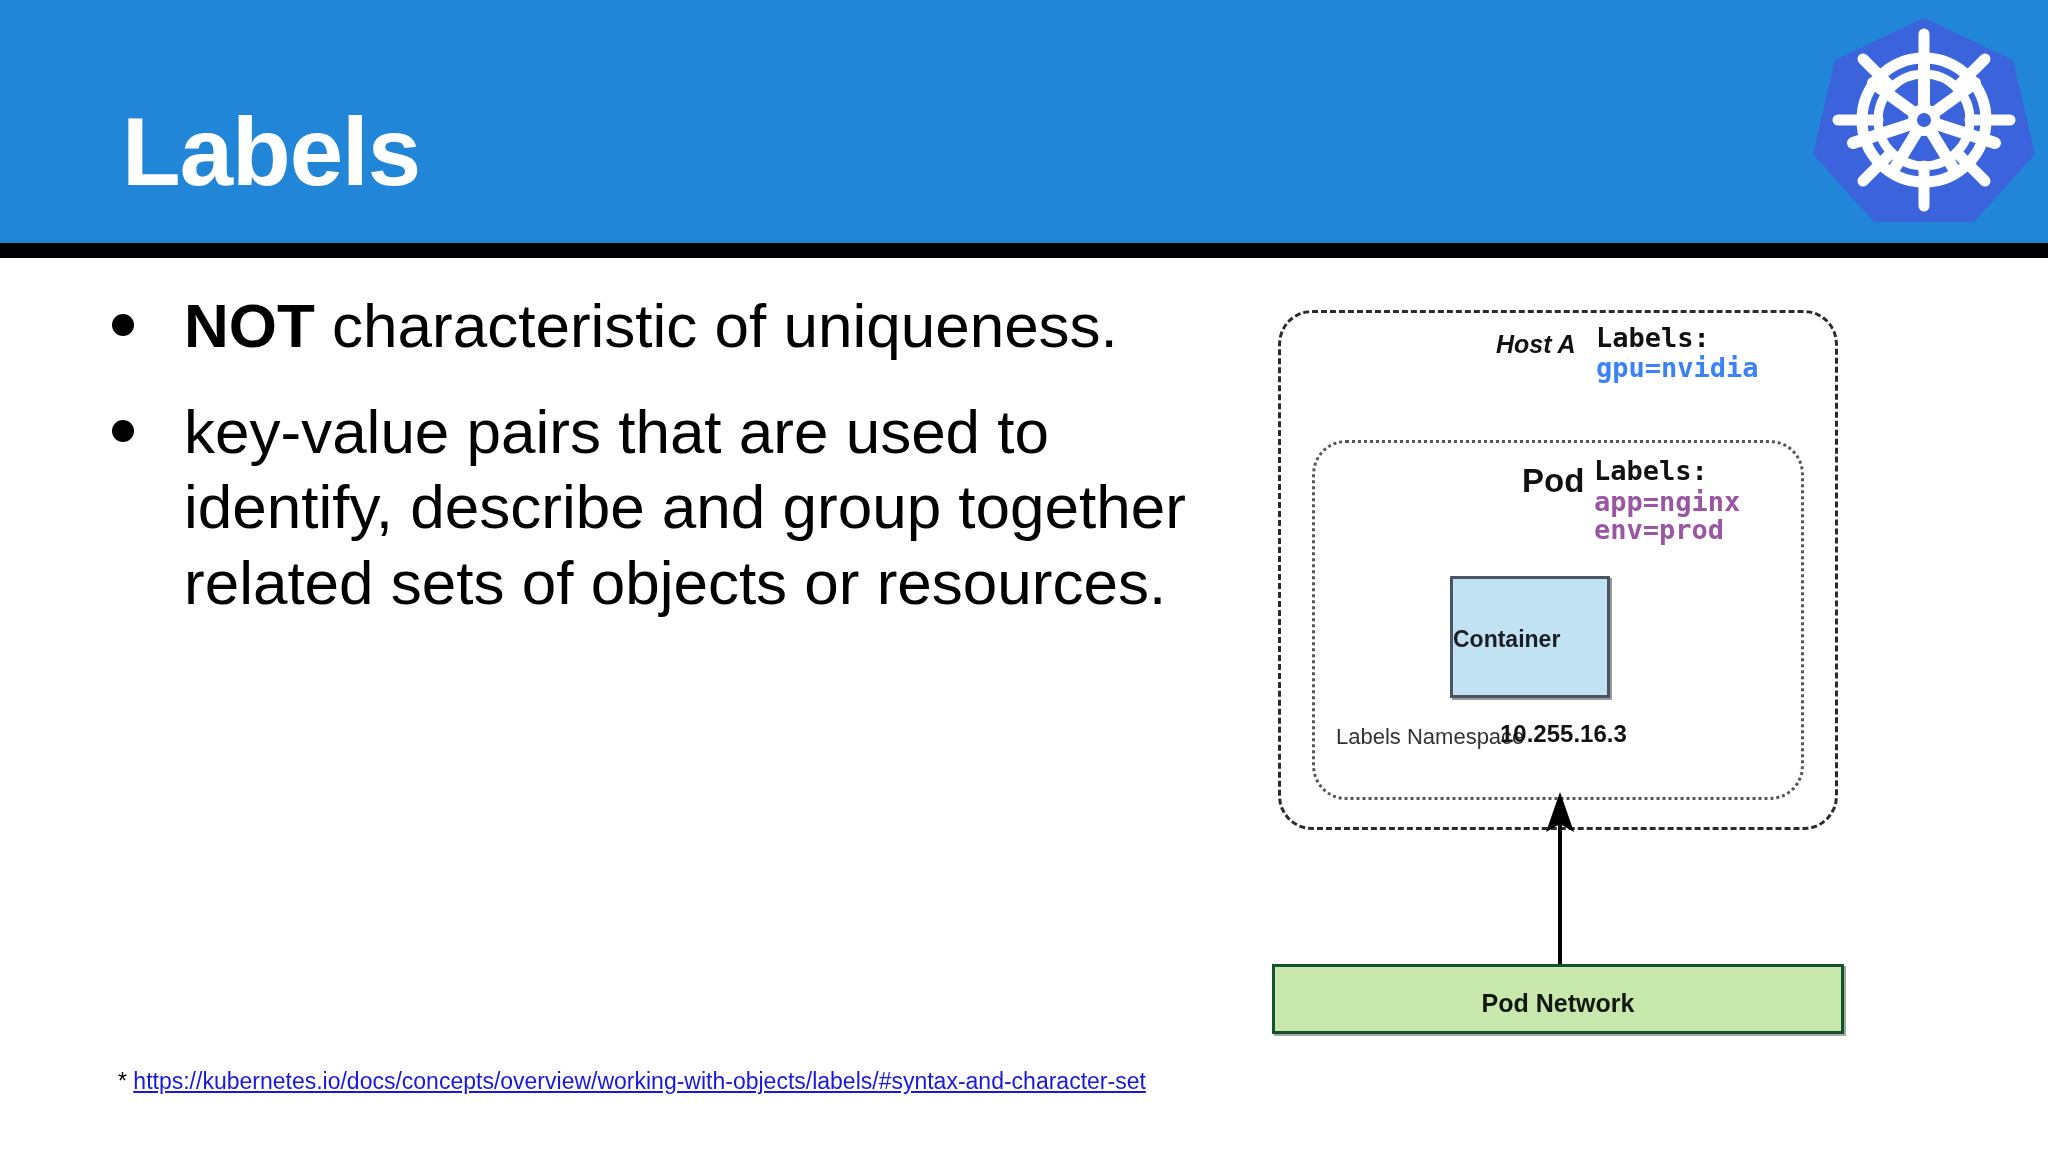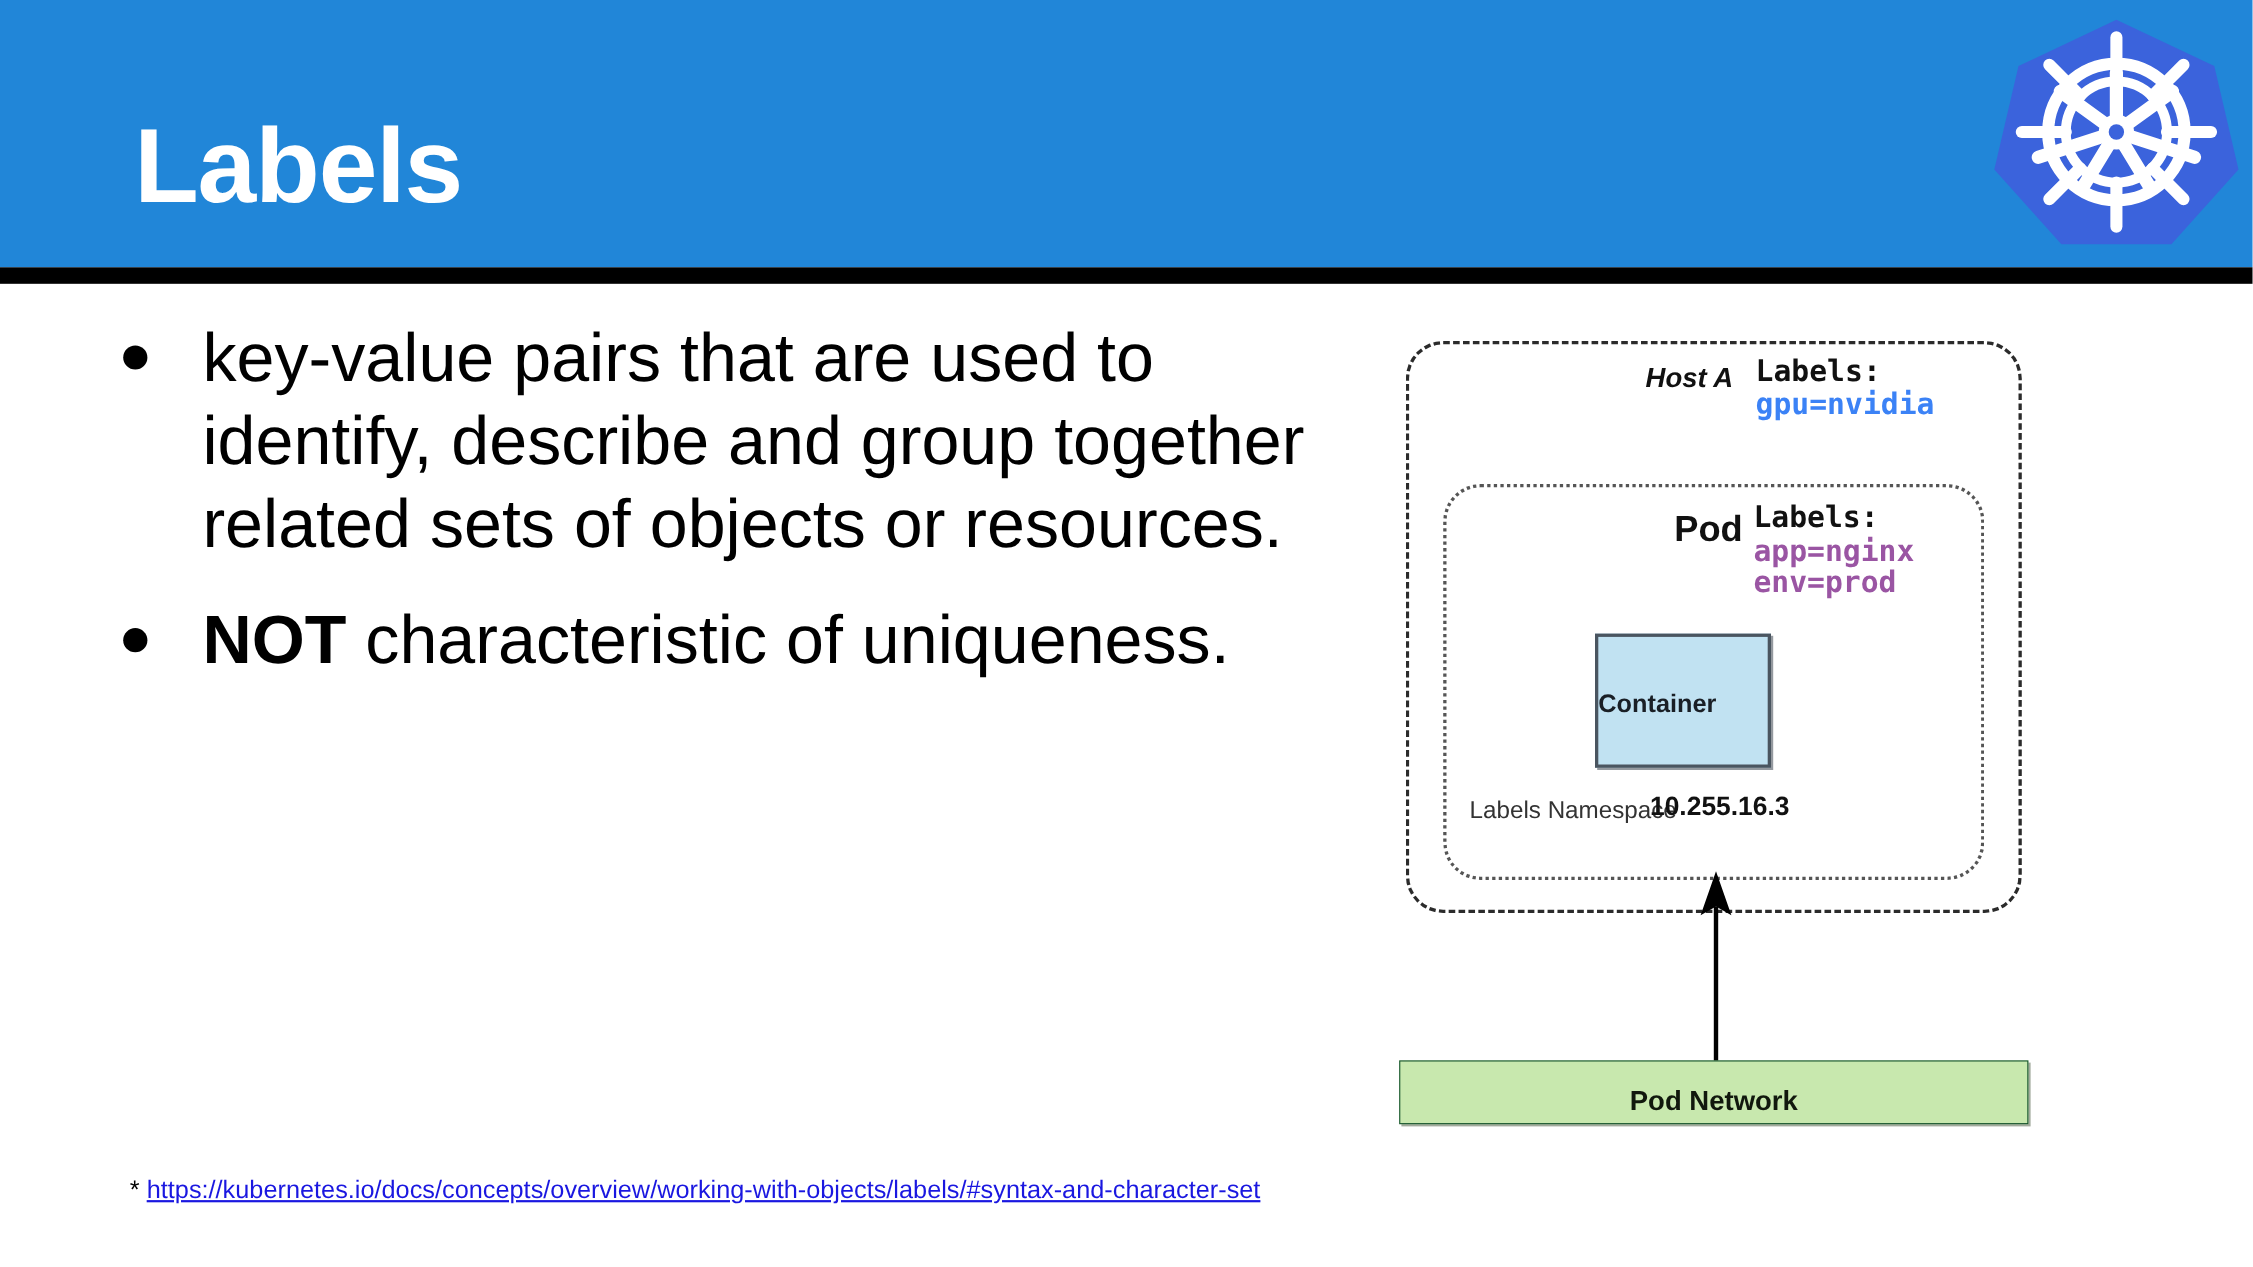--- a/index.html
+++ b/index.html
@@ -237,23 +237,23 @@
     top: 490px;
     width: 100px;
     height: 200px;
   }
 
   #pod-network-box {
     position: absolute;
     left: 0px;
     top: 664px;
     width: 572px;
-    height: 58px;
+    height: 70px;
     background: #c8e8ae;
-    border: 1px solid #14532d;
+    border: 3px solid #14532d;
     box-sizing: border-box;
     box-shadow: 2px 2px 0 rgba(70,85,60,0.5);
   }
   #pod-network-label {
     position: absolute;
     left: 0;
     right: 0;
     top: 22px;
     text-align: center;
     font-size: 25px;
@@ -296,28 +296,28 @@
       </g>
       <circle cx="112" cy="112" r="16" fill="#ffffff"></circle>
       <circle cx="112" cy="112" r="7" fill="#3b63dc"></circle>
     </svg>
   </div>
 
   <div id="bullets">
 
     <div class="bullet-row">
       <span class="bullet-dot"></span>
+      <span class="bullet-text"><b>NOT</b><span> characteristic of uniqueness.</span></span>
+    </div>
+
+    <div class="bullet-row">
+      <span class="bullet-dot"></span>
       <span class="bullet-text">
         <span>key-value pairs that are used to identify, describe and group together related sets of objects or resources.</span>
       </span>
-    </div>
-
-    <div class="bullet-row">
-      <span class="bullet-dot"></span>
-      <span class="bullet-text"><b>NOT</b><span> characteristic of uniqueness.</span></span>
     </div>
 
 
   </div>
 
   <div id="footnote"><span>*</span> <a id="footnote-link" href="#">https://kubernetes.io/docs/concepts/overview/working-with-objects/labels/#syntax-and-character-set</a></div>
 
   <div id="diagram">
 
     <div id="host-box"></div>

